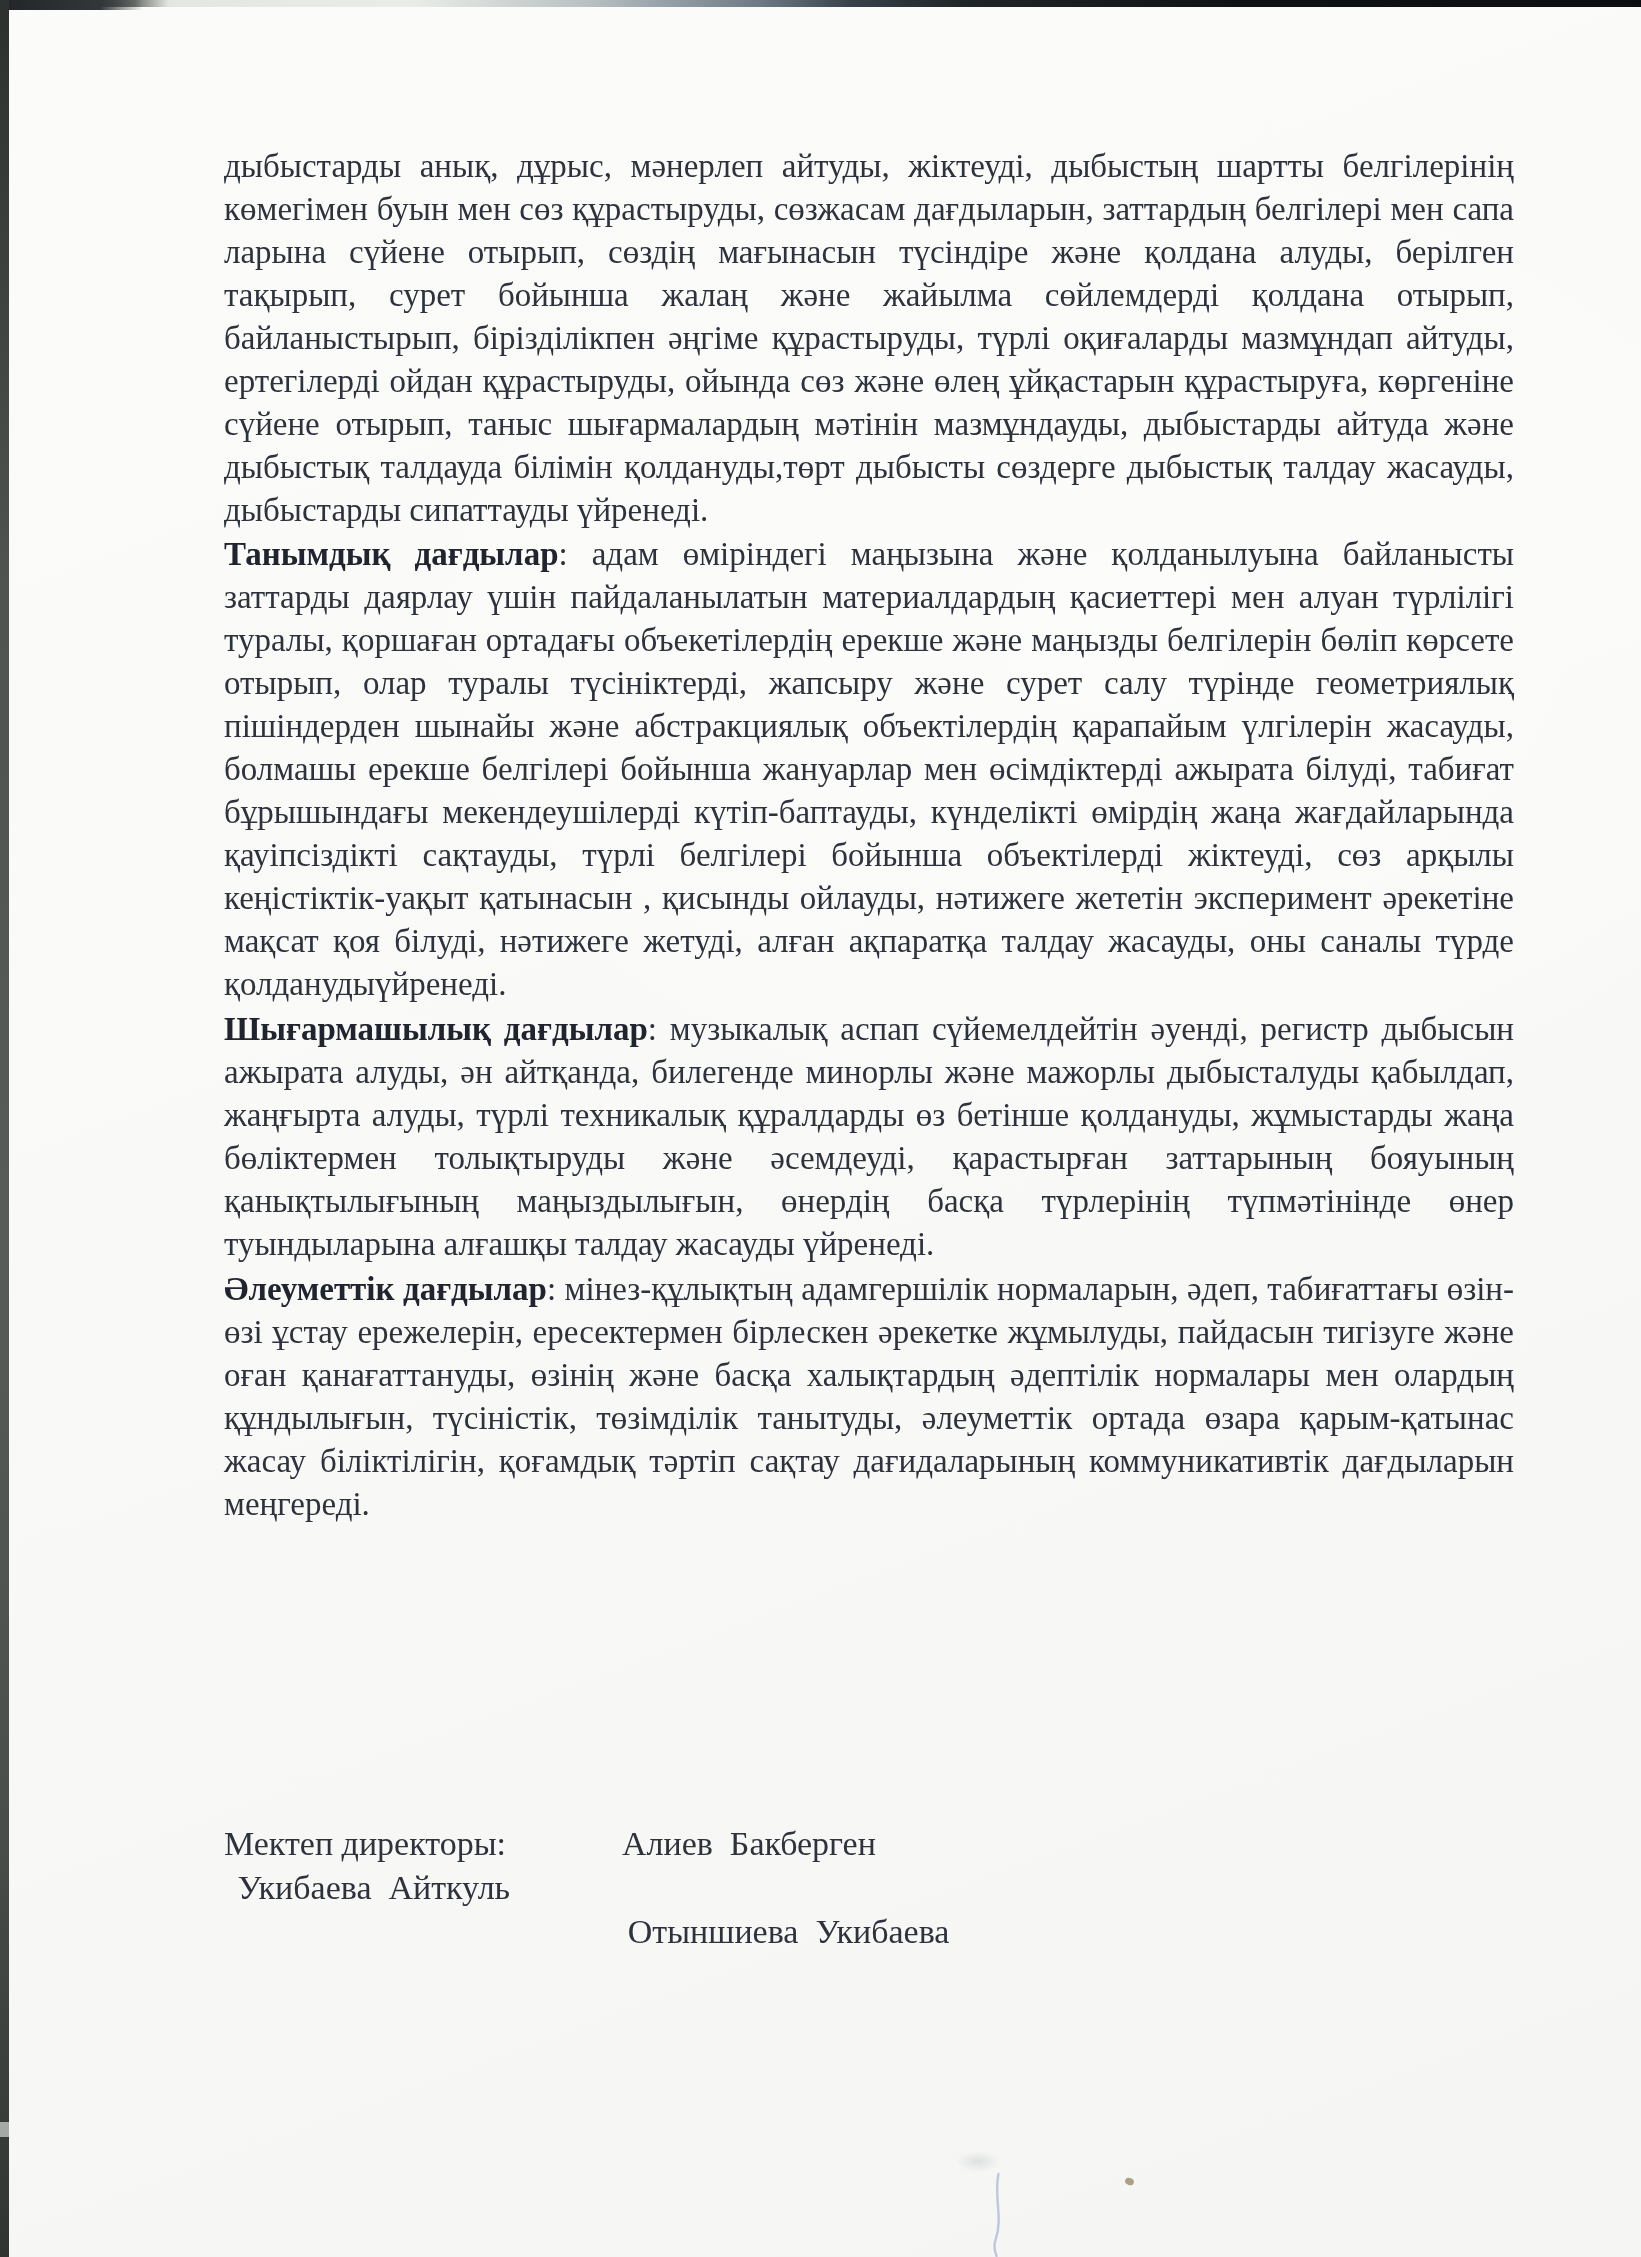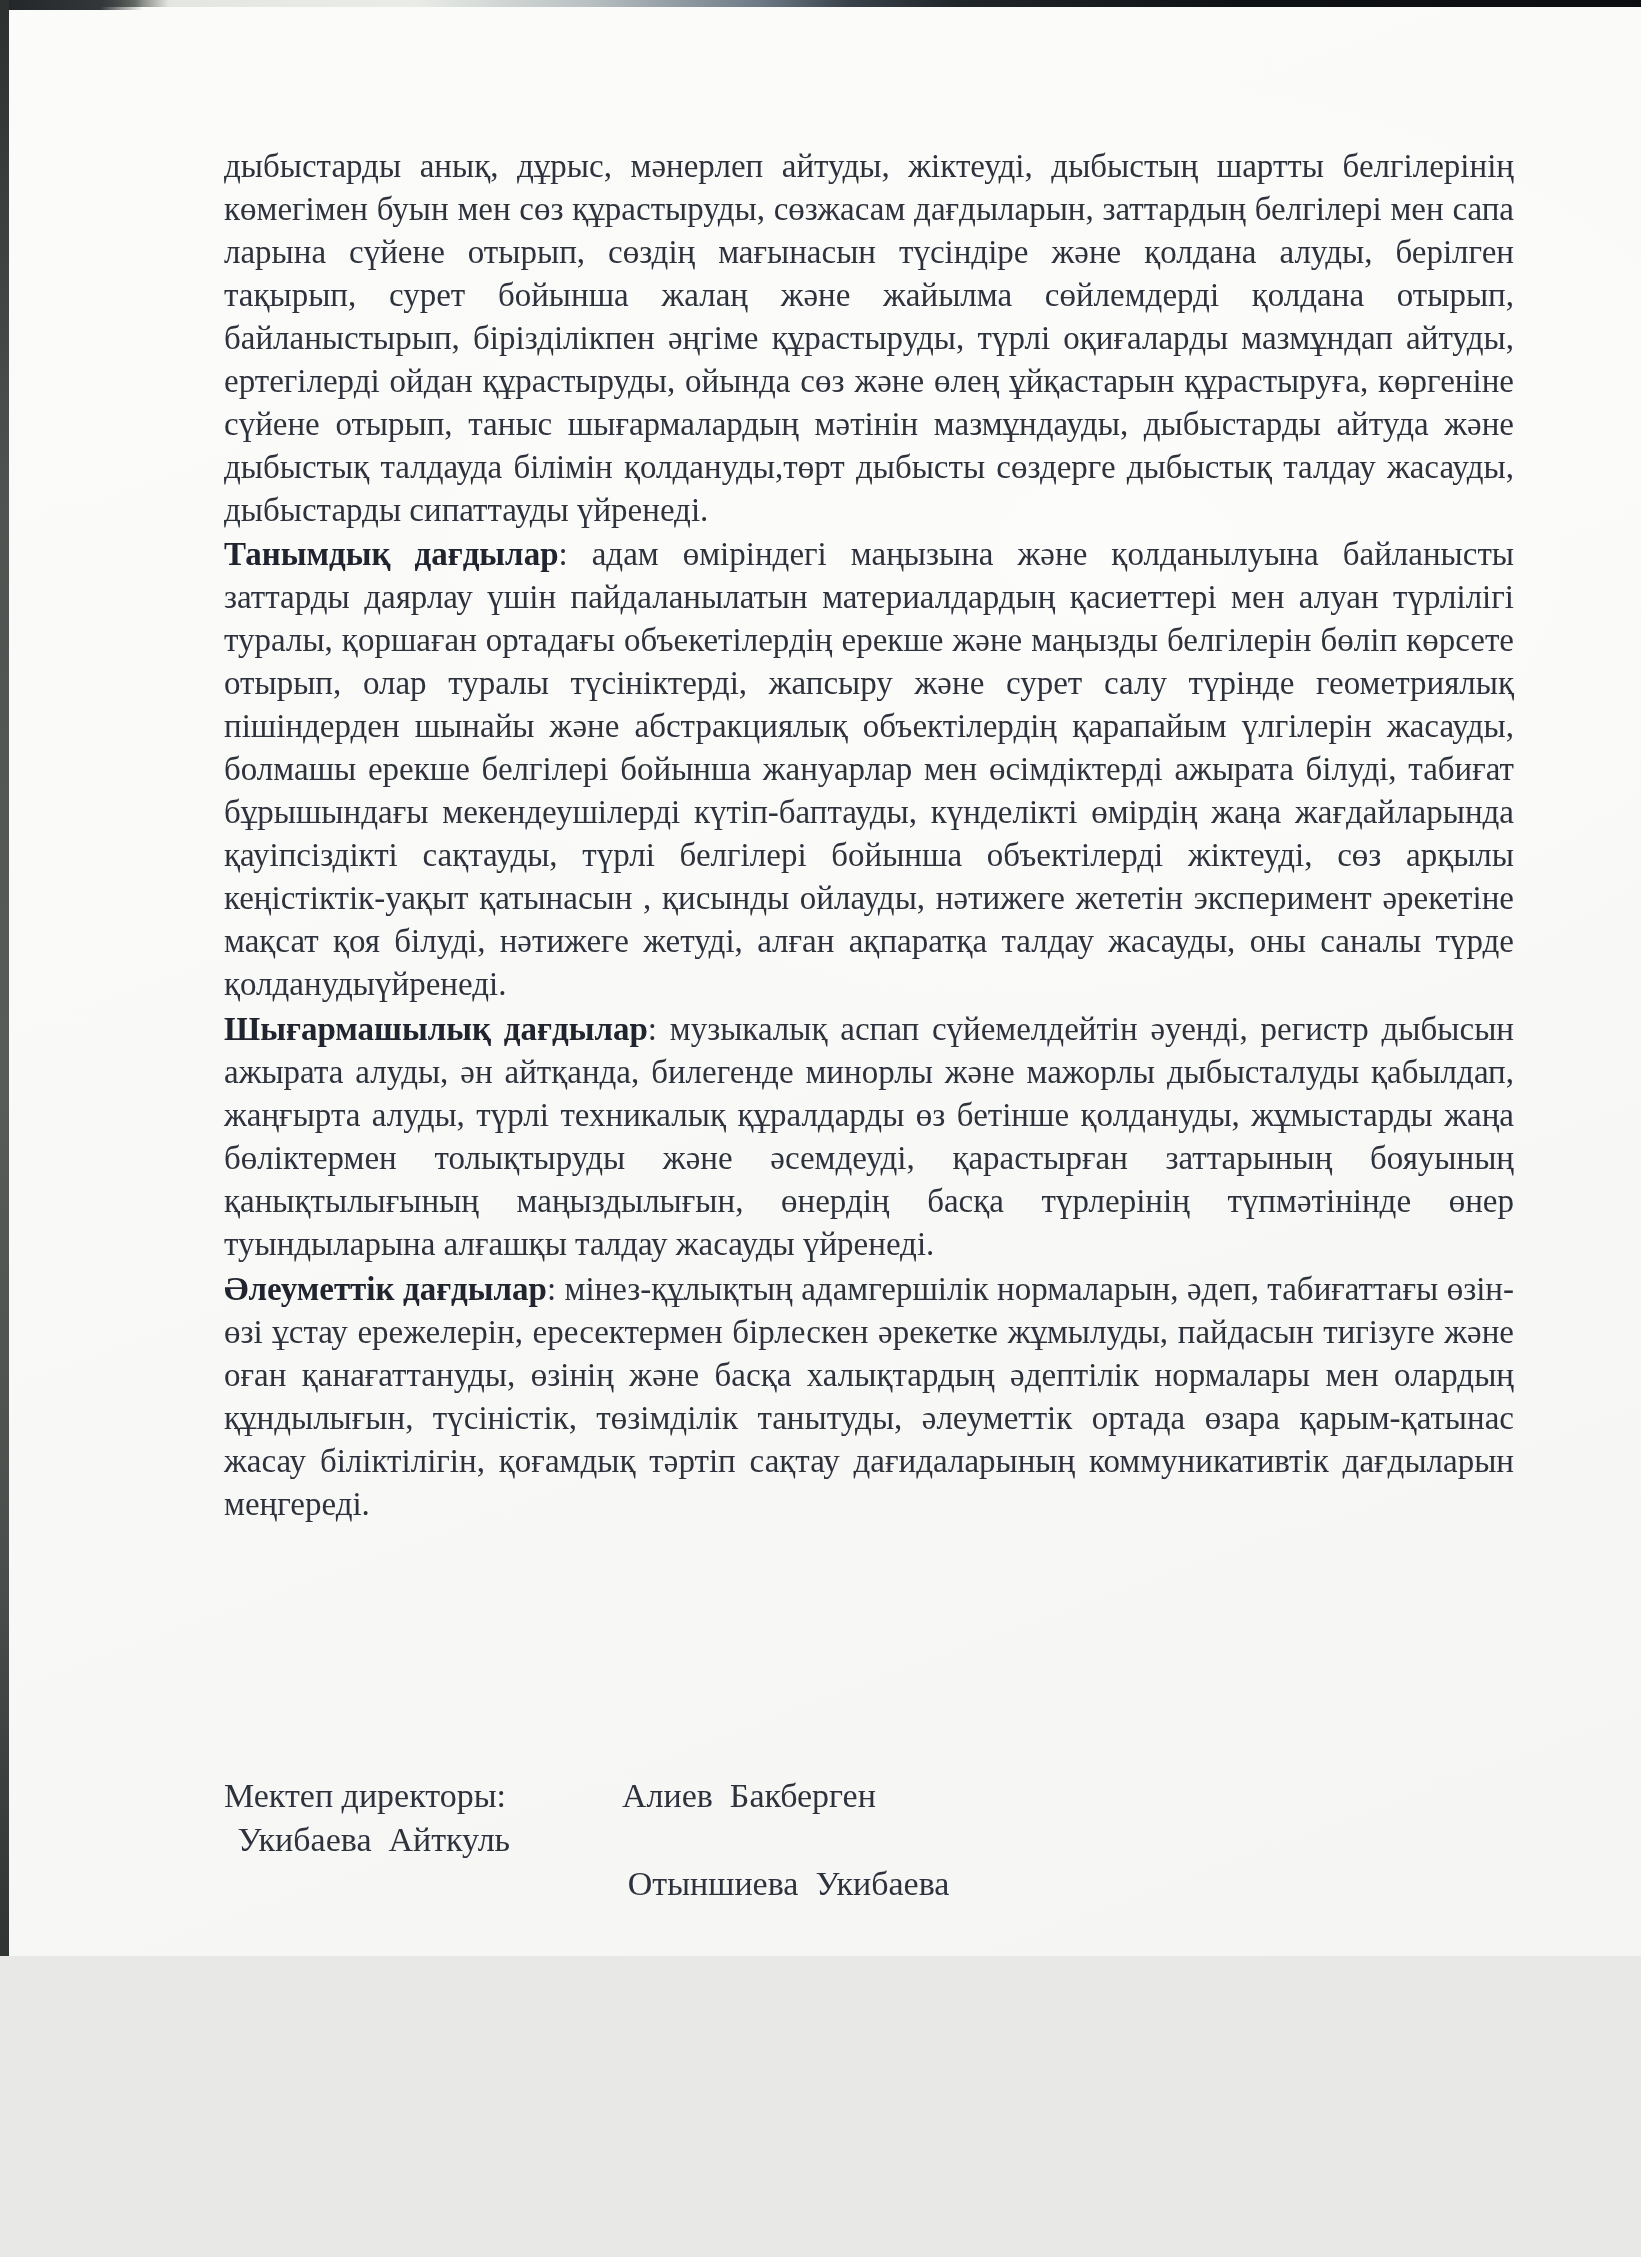--- a/index.html
+++ b/index.html
@@ -3,21 +3,21 @@
 <meta charset="utf-8">
 <style>
   html, body {
     margin: 0;
     padding: 0;
     background: #e8e8e6;
   }
   .page {
     position: relative;
     width: 1641px;
-    height: 1956px;
+    height: 2257px;
     overflow: hidden;
     font-family: "Liberation Serif", "DejaVu Serif", serif;
     background:
       radial-gradient(1255px 869px at 68% 28%, rgba(255,255,255,0.55), rgba(255,255,255,0) 65%),
       linear-gradient(160deg, #fbfcf9 0%, #f9faf7 45%, #f5f6f3 100%);
     background-color: var(--paper, #fafbf8);
     text-decoration: underline;
   }
 
   
@@ -57,21 +57,21 @@
     line-height: 43px;
     text-align: justify;
   }
   .para { margin: 0; }
   .para.p1 { margin-top: 1px; }
   .para.p2, .para.p3 { margin-top: 1.9px; }
   .lead { font-weight: 700; color: #20242e; }
 
   .signatures {
     position: absolute;
-    left: 224px; top: 1774px;
+    left: 224px; top: 1822px;
     font-size: 34px;
     line-height: 44px;
     color: var(--ink, #2e323d);
   }
   .sig-row { display: flex; }
   .sig-label { width: 398px; flex: none; }
   .sig-name { white-space: pre; }
   .sig-row.r1 .sig-name { margin-left: 13.5px; }
   .sig-row.r2 .sig-name { margin-left: 46px; }
   .sig-row.r3 .sig-name { margin-left: 93px; }

